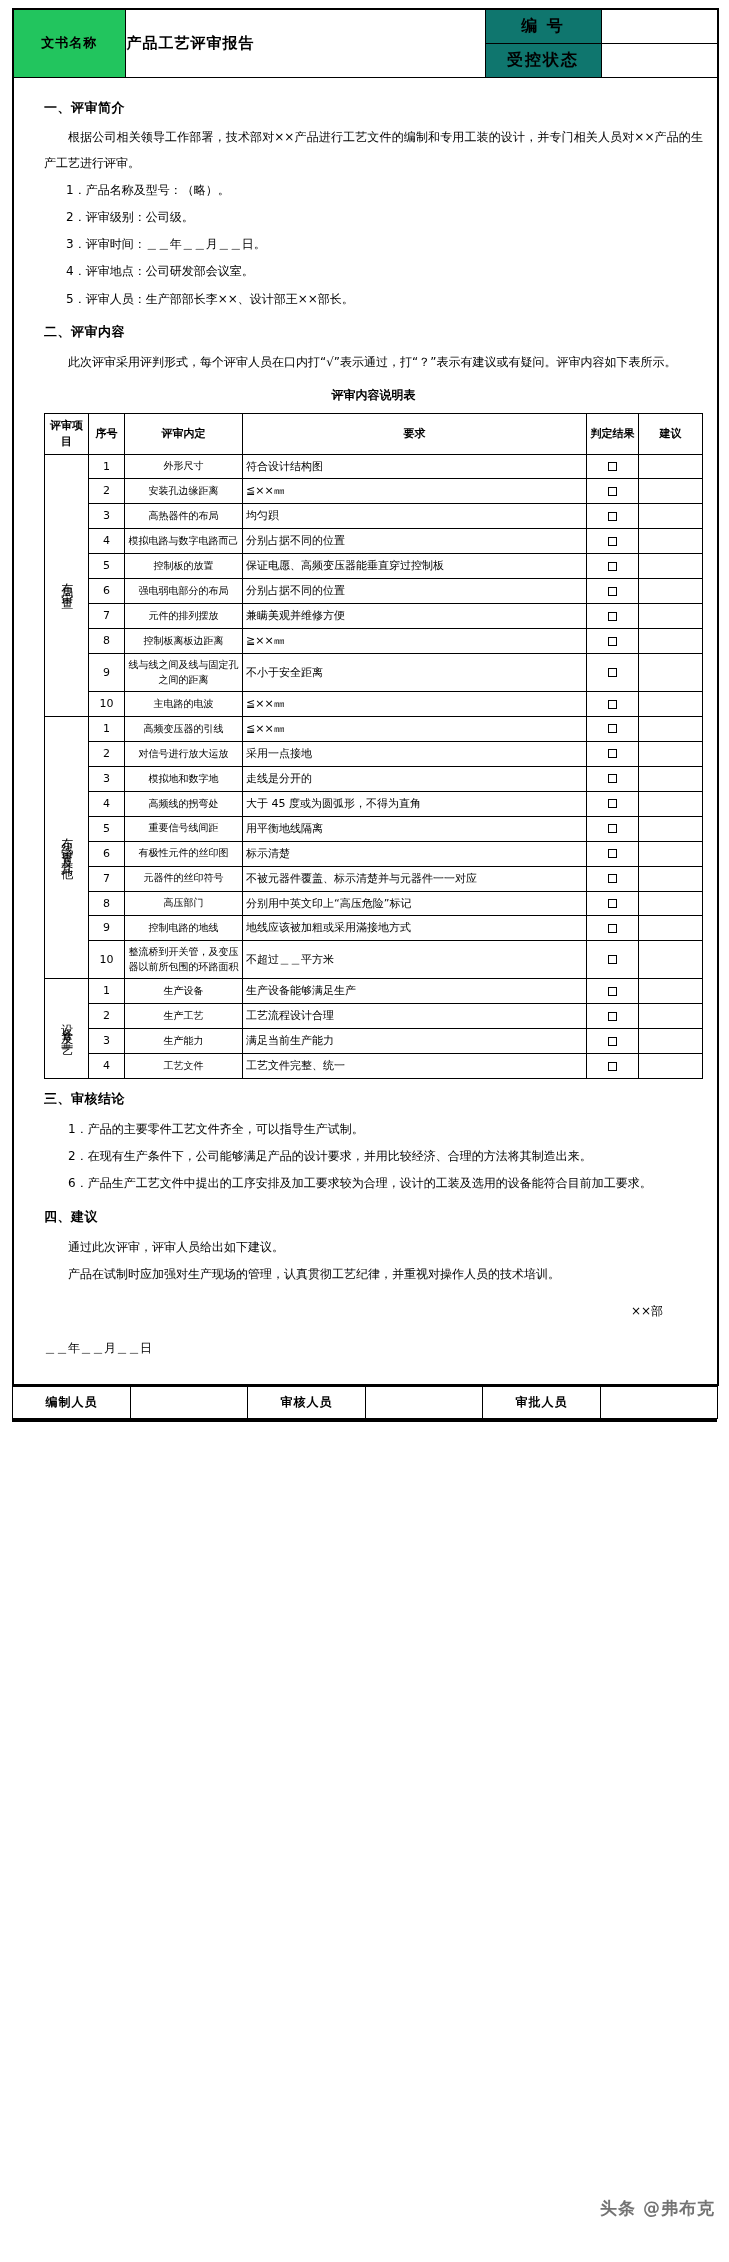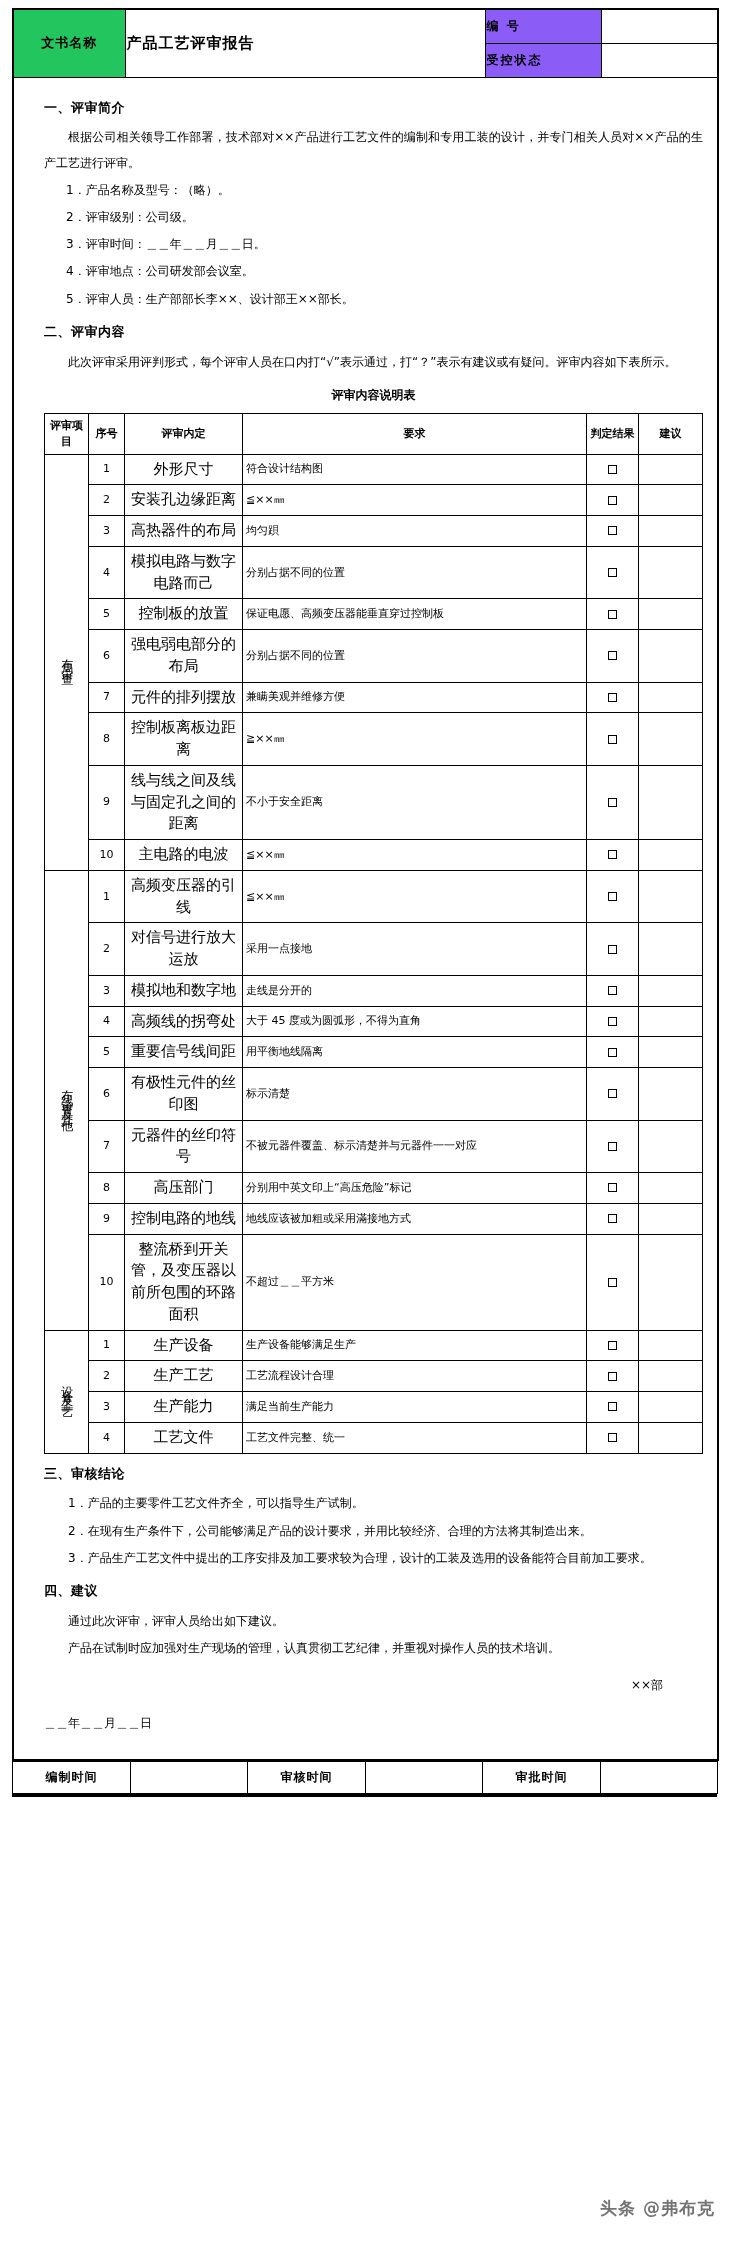--- a/index.html
+++ b/index.html
@@ -36,24 +36,24 @@
     font-size: 13px;
     letter-spacing: 1px;
   }
   .hdr-title {
     text-align: left;
     font-weight: bold;
     font-size: 15px;
     letter-spacing: 1px;
   }
   .hdr-small {
-    background: #8b5cf6;
-    text-align: left;
-    font-weight: bold;
-    font-size: 12px;
+    background: #0f766e;
+    text-align: center;
+    font-weight: bold;
+    font-size: 16px;
     letter-spacing: 2px;
   }
   .hdr-blank { background: #ffffff; }
   
   .body-cell {
     padding: 10px 14px 12px 30px;
     line-height: 2.15;
     font-size: 12px;
   }
   .sec-title {
@@ -93,21 +93,21 @@
     font-weight: normal;
     line-height: 1.45;
   }
   table.review th {
     text-align: center;
     font-weight: bold;
     font-size: 11px;
   }
   .c-cat { text-align: center; font-weight: bold; font-size: 12px; width: 42px; letter-spacing: 3px; }
   .c-no  { text-align: center; width: 36px; font-size: 11px; }
-  .c-item{ text-align: center; font-size: 15px; }
+  .c-item{ text-align: center; font-size: 10px; }
   .c-req { text-align: left; padding-left: 6px; font-size: 11px; }
   .c-res { text-align: center; width: 52px; }
   .c-sug { text-align: center; width: 66px; }
   .chk {
     display: inline-block;
     width: 9px; height: 9px;
     border: 1px solid #000;
     vertical-align: middle;
   }
   
@@ -380,21 +380,21 @@
                   <td class="c-req">工艺文件完整、统一</td>
                   <td class="c-res"><span class="chk"></span></td>
                   <td class="c-sug"></td>
                 </tr>
               </tbody>
           </table>
 
           <div class="sec-title">三、审核结论</div>
           <p class="concl-para">1．产品的主要零件工艺文件齐全，可以指导生产试制。</p>
           <p class="concl-para">2．在现有生产条件下，公司能够满足产品的设计要求，并用比较经济、合理的方法将其制造出来。</p>
-          <p class="concl-para">3．产品生产工艺文件中提出的工序安排及加工要求较为合理，设计的工装及选用的设备能符合目前加工要求。</p>
+          <p class="concl-para">6．产品生产工艺文件中提出的工序安排及加工要求较为合理，设计的工装及选用的设备能符合目前加工要求。</p>
 
           <div class="sec-title">四、建议</div>
           <p class="para">通过此次评审，评审人员给出如下建议。</p>
           <p class="para">产品在试制时应加强对生产现场的管理，认真贯彻工艺纪律，并重视对操作人员的技术培训。</p>
           <p class="right-sign">××部</p>
           <p class="date-line">＿＿年＿＿月＿＿日</p>
 
         </td>
       </tr>
     </tbody>
@@ -404,25 +404,25 @@
     <colgroup>
       <col style="width:118px">
         <col style="width:117px">
         <col style="width:118px">
       <col style="width:117px">
         <col style="width:118px">
         <col style="width:117px">
     </colgroup>
     <tbody id="signoff-body">
         <tr>
-          <td>编制时间</td>
+          <td>编制人员</td>
           <td class="val"></td>
-          <td>审核时间</td>
+          <td>审核人员</td>
           <td class="val"></td>
-          <td>审批时间</td>
+          <td>审批人员</td>
           <td class="val"></td>
         </tr>
       </tbody>
   </table>
   <div class="thickline"></div>
 
   <div class="watermark">头条 @弗布克</div>
 </div>
 
 </body></html>

